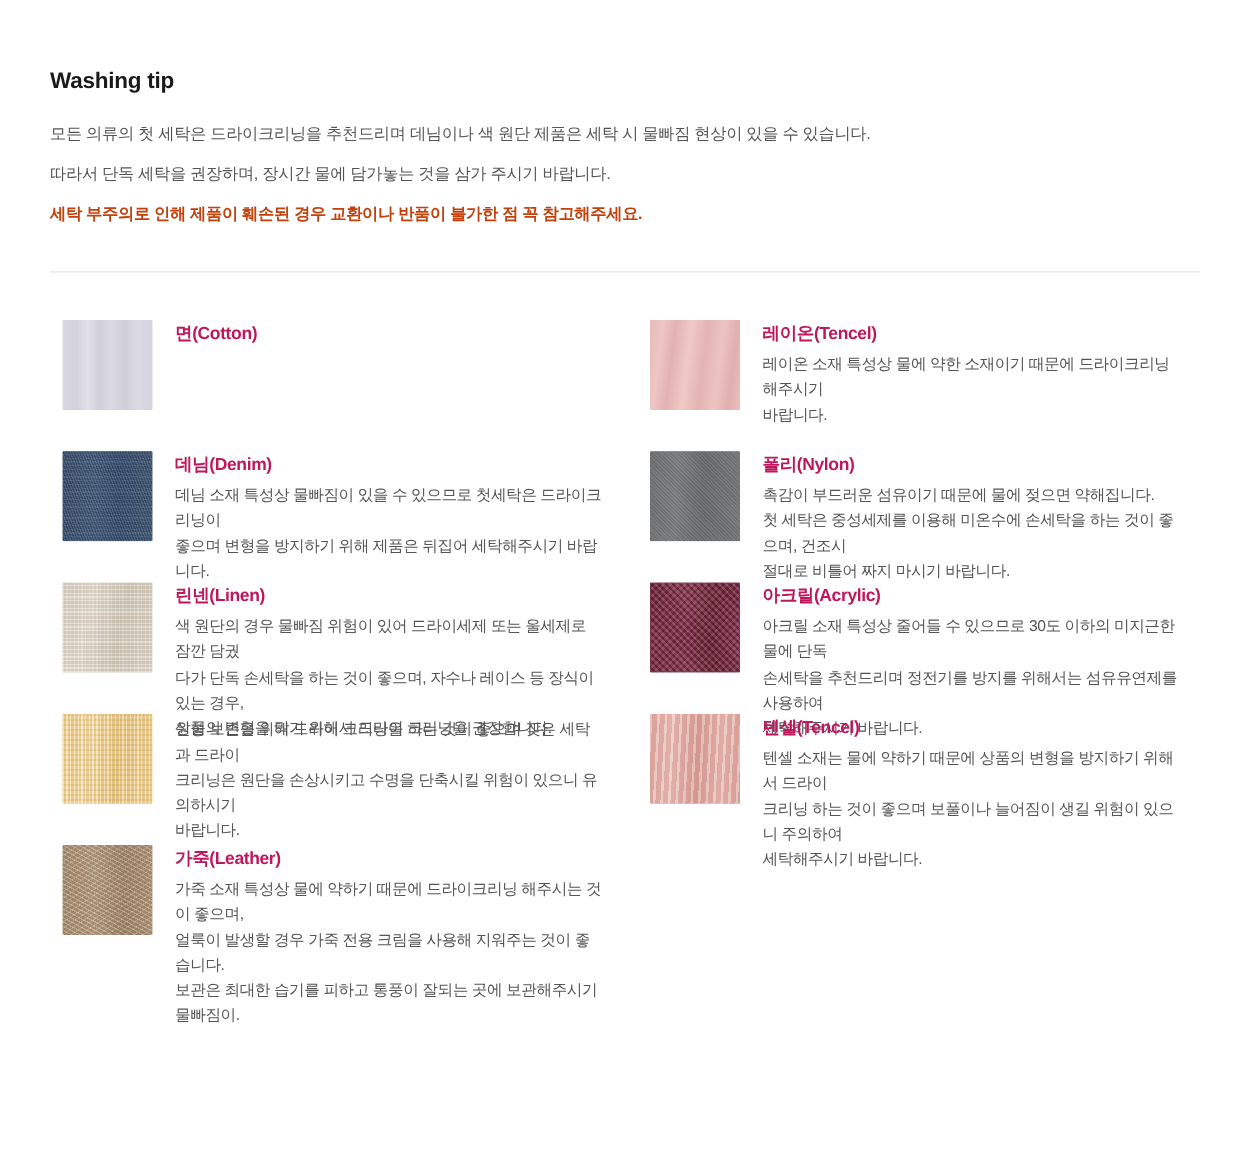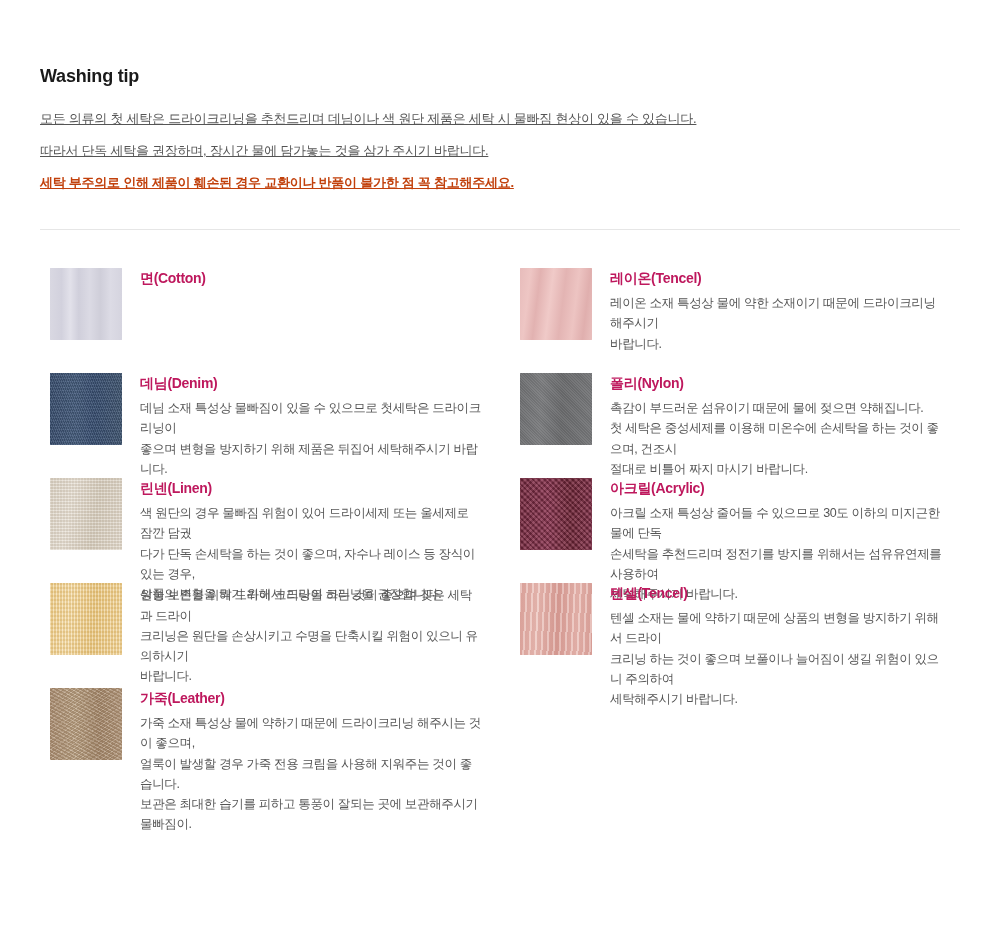--- a/index.html
+++ b/index.html
@@ -14,41 +14,40 @@
     font-family: "Liberation Sans", "DejaVu Sans", sans-serif;
     color: #333333;
     -webkit-font-smoothing: antialiased;
     overflow: hidden;
   }
   .page {
     position: relative;
     width: 1000px;
     height: 930px;
     box-sizing: border-box;
-    padding: 12px 40px;
+    padding: 0 40px;
   }
   
   .tip-title {
     margin: 0;
     padding-top: 54px;
     font-size: 18px;
     font-weight: bold;
     letter-spacing: -0.2px;
     color: #1a1a1a;
   }
   .intro {
     margin-top: 22px;
   }
   .intro p {
     margin: 12px 0 9px 0;
     font-size: 13px;
     line-height: 1.55;
     letter-spacing: -0.25px;
     color: #555555;
-    text-decoration: underline;
   }
   .intro p.strong {
     font-weight: bold;
     color: #c2410c;
   }
   .divider {
     margin-top: 36px;
     height: 1px;
     background: #e6e6e6;
     font-size: 0;

